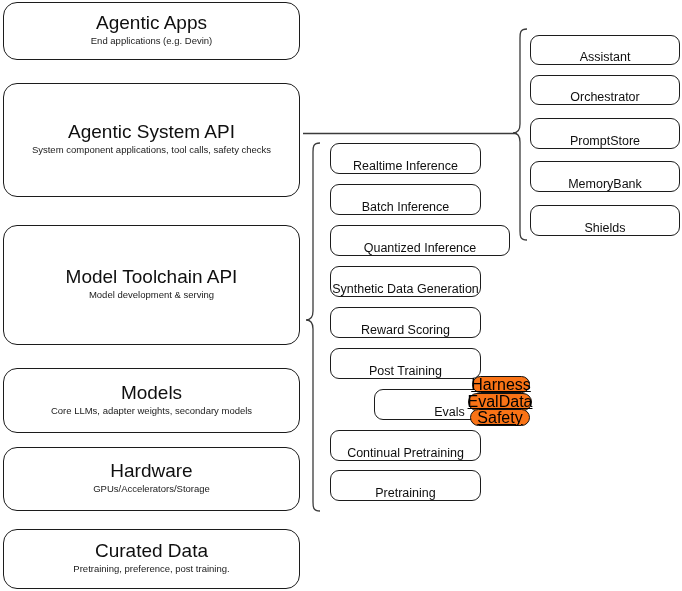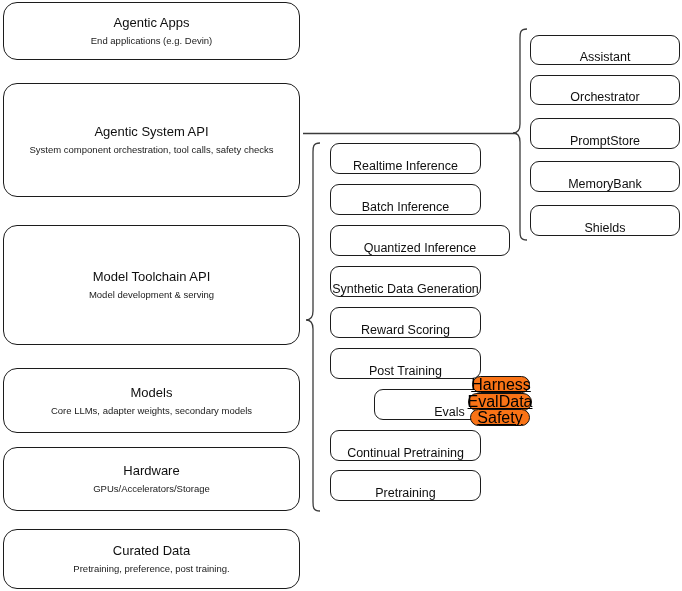--- a/index.html
+++ b/index.html
@@ -26,21 +26,21 @@
     border: 1.3px solid #1c1c1c;
     border-radius: 14px;
     background: #ffffff;
     display: flex;
     flex-direction: column;
     align-items: center;
     justify-content: center;
     text-align: center;
   }
   .layer-title {
-    font-size: 13px;
+    font-size: 19px;
     line-height: 17px;
     color: #0f0f0f;
   }
   .layer-sub {
     font-size: 9.5px;
     line-height: 14px;
     color: #1a1a1a;
     margin-top: 3px;
   }
 
@@ -119,21 +119,21 @@
              C 520 236, 520 240, 527 240"></path>
   </svg>
 
   <div class="layer-box" style="left:3px; top:2px; width:297px; height:58px;">
     <div class="layer-title">Agentic Apps</div>
     <div class="layer-sub">End applications (e.g. Devin)</div>
   </div>
 
   <div class="layer-box" style="left:3px; top:83px; width:297px; height:114px;">
     <div class="layer-title">Agentic System API</div>
-    <div class="layer-sub">System component orchestration, tool calls, safety checks</div>
+    <div class="layer-sub">System component applications, tool calls, safety checks</div>
   </div>
 
   <div class="layer-box" style="left:3px; top:225px; width:297px; height:120px;">
     <div class="layer-title">Model Toolchain API</div>
     <div class="layer-sub">Model development &amp; serving</div>
   </div>
 
   <div class="layer-box" style="left:3px; top:368px; width:297px; height:65px;">
     <div class="layer-title">Models</div>
     <div class="layer-sub">Core LLMs, adapter weights, secondary models</div>

